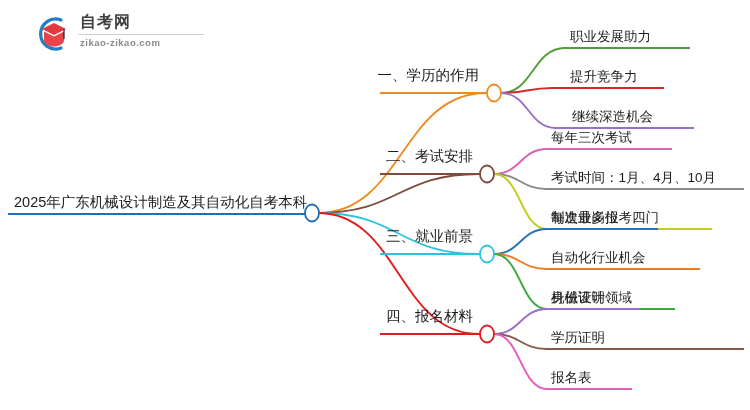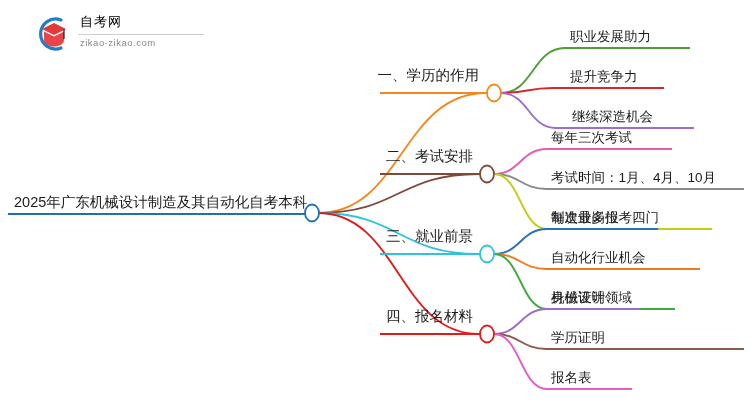--- a/index.html
+++ b/index.html
@@ -30,39 +30,40 @@
     width: 44px;
     height: 42px;
   }
   #logo-text-wrap {
     position: absolute;
     left: 48px;
     top: 2px;
     width: 130px;
   }
   #logo-title {
-    font-size: 13px;
-    font-weight: normal;
-    color: #000000;
+    font-size: 16px;
+    font-weight: bold;
+    color: #404040;
     letter-spacing: 1px;
     line-height: 20px;
     padding-left: 2px;
   }
   #logo-rule {
     height: 1px;
     background: #cfcfcf;
     margin: 2px 0 2px 0;
     width: 126px;
   }
   #logo-sub {
     font-size: 9.5px;
     color: #8a8a8a;
     letter-spacing: 0.5px;
     line-height: 12px;
     padding-left: 2px;
+    font-weight: bold;
   }
 
   
   #map {
     position: absolute;
     left: 0;
     top: 0;
     width: 750px;
     height: 410px;
   }

